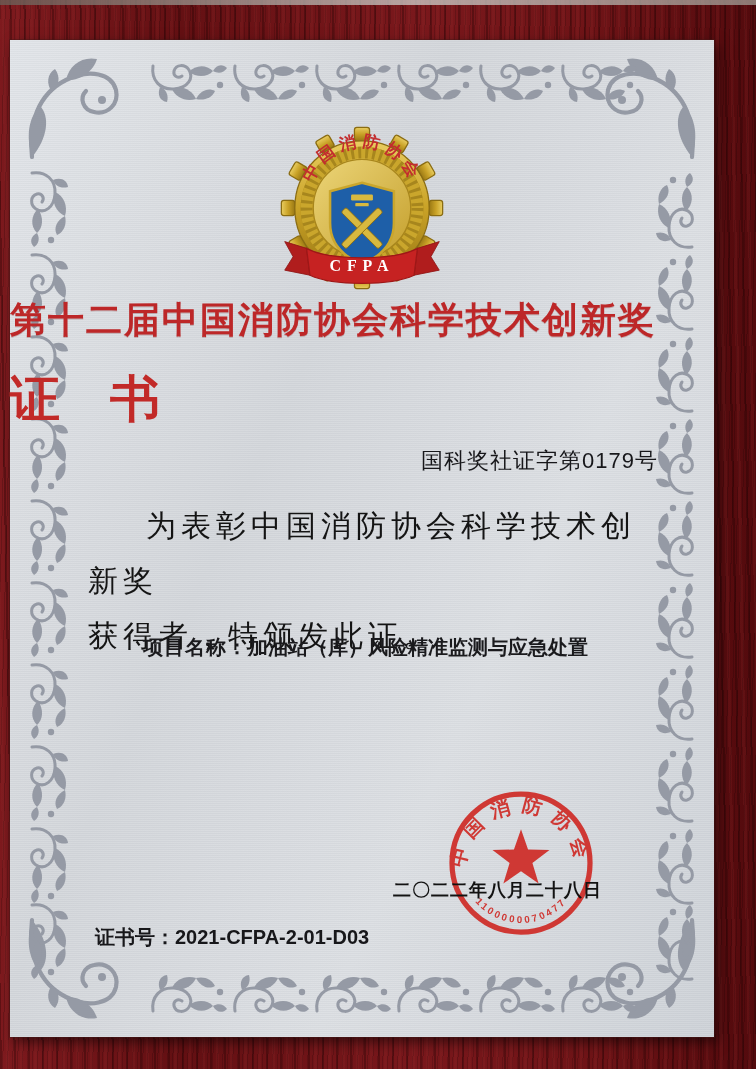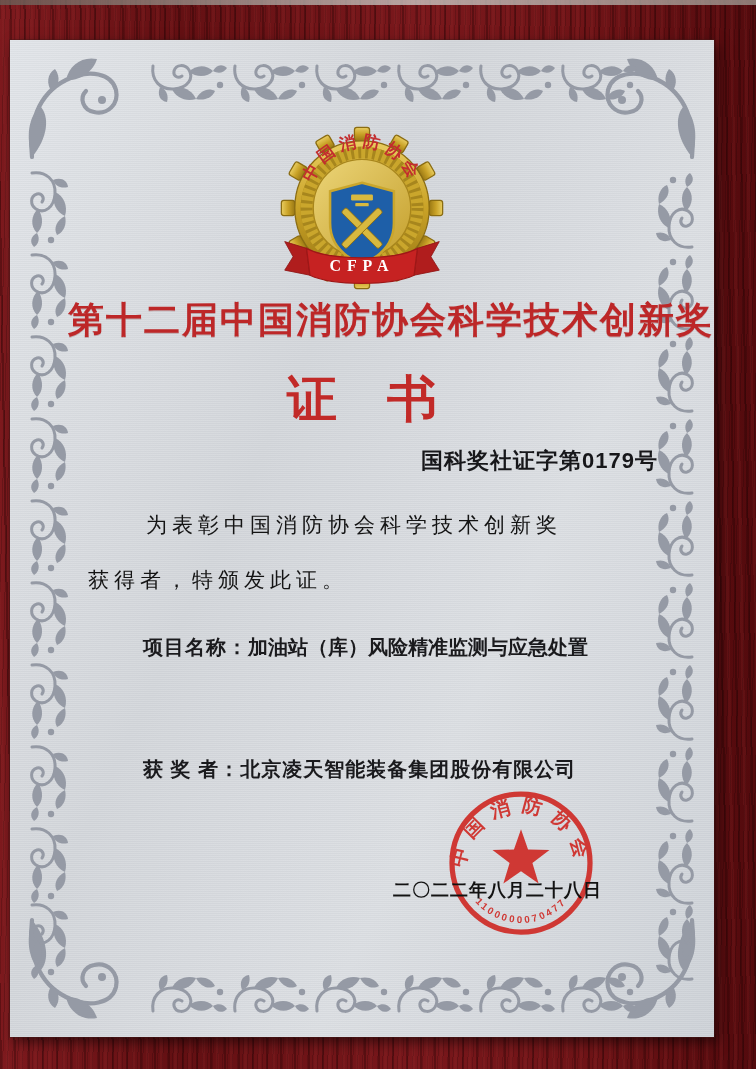--- a/index.html
+++ b/index.html
@@ -18,31 +18,31 @@
     position:absolute;left:10px;top:40px;width:704px;height:997px;
     background-color:#d9dce0;
     background-image:
       repeating-linear-gradient(0deg, rgba(255,255,255,.05) 0 1px, rgba(118,124,136,.05) 1px 2px),
       linear-gradient(115deg,#e2e5e9 0%,#d4d7db 38%,#dcdfe3 66%,#cfd3d8 100%);
     box-shadow:0 0 0 1px rgba(70,25,25,.45), 4px 5px 12px rgba(0,0,0,.55);
   }
   .ornament{position:absolute;left:0;top:0;pointer-events:none;}
   .emblem{position:absolute;left:50%;top:84px;margin-left:-84px;width:168px;height:168px;}
   .title{
-    position:absolute;top:256px;left:0;width:100%;text-align:right;
+    position:absolute;top:256px;left:0;width:100%;text-align:left;
     font-size:36px;font-weight:bold;color:#bd2728;letter-spacing:2px;
     text-shadow:0 1px 0 rgba(120,20,20,.25);white-space:nowrap;
   }
-  .doctype{position:absolute;top:326px;left:0;width:100%;text-align:center;}
+  .doctype{position:absolute;top:326px;left:0;width:100%;}
   .doctype span{font-size:50px;font-weight:bold;color:#c22a28;letter-spacing:50px;margin-right:-50px;}
-  .regno{position:absolute;top:406px;right:56px;font-size:22px;font-weight:bold;color:#17171a;letter-spacing:1px;}
+  .regno{position:absolute;top:406px;right:56px;font-size:22px;font-weight:normal;color:#17171a;letter-spacing:1px;}
   .body-text{
     position:absolute;top:458px;left:78px;width:580px;
     font-family:"DejaVu Serif","Liberation Serif",serif;
-    font-size:21px;color:#141414;letter-spacing:5px;line-height:55px;text-indent:58px;
+    font-size:30px;color:#141414;letter-spacing:5px;line-height:55px;text-indent:58px;
   }
   .field{position:absolute;left:133px;font-size:20px;font-weight:bold;color:#1a1a1d;line-height:42px;}
   .field .lbl{letter-spacing:1px;}
   .field-project{top:586px;width:500px;}
   .field-project .cont{padding-left:87px;}
   .field-grade{top:668px;}
   .field-winner{top:708px;}
   .field-winner .val{letter-spacing:1px;}
   .seal{position:absolute;left:436px;top:748px;width:150px;height:150px;opacity:.92;z-index:2;}
   .issue-date{position:absolute;top:838px;left:383px;font-size:18px;font-weight:bold;color:#121212;
@@ -184,36 +184,36 @@
     <div class="body-text">
       <span>为表彰中国消防协会科学技术创新奖</span><br>
       <span>获得者，特颁发此证。</span>
     </div>
 
     <div class="field field-project">
       <span class="lbl">项目名称：</span><span class="val">加油站（库）风险精准监测与应急处置</span>
     </div>
 
 
-    <div class="field field-winner">
-      <span class="lbl">获 奖 者：</span><span class="val">北京凌天智能装备集团股份有限公司</span>
-    </div>
 
     <svg class="seal" viewBox="0 0 200 200" aria-hidden="true">
       <defs>
         <path id="sealArcTop" d="M27.1,93.6 A74,74 0 0 1 172.9,93.6" fill="none"></path>
         <path id="sealArcBot" d="M38.7,151.4 A80,80 0 0 0 161.3,151.4" fill="none"></path>
       </defs>
       <circle cx="100" cy="100" r="92" fill="none" stroke="#cf2b26" stroke-width="7"></circle>
       <polygon fill="#cf2b26" transform="translate(100,95)" points="0,-40 9.4,-13 38,-12.3 15.2,5 23.5,32.3 0,16 -23.5,32.3 -15.2,5 -38,-12.3 -9.4,-13"></polygon>
       <text font-size="26" font-weight="bold" fill="#cf2b26" letter-spacing="13" font-family="Liberation Sans, DejaVu Sans, sans-serif">
         <textPath href="#sealArcTop" startOffset="50%" text-anchor="middle">中国消防协会</textPath>
       </text>
       <text font-size="13" font-weight="bold" fill="#cf2b26" letter-spacing="3.5" font-family="Liberation Sans, DejaVu Sans, sans-serif">
         <textPath href="#sealArcBot" startOffset="50%" text-anchor="middle">1100000070477</textPath>
       </text>
     </svg>
 
     <div class="issue-date">二〇二二年八月二十八日</div>
 
+    <div class="certno">
+      <span>证书号：</span><span>2021-CFPA-2-01-D03</span>
+    </div>
 
   </div>
 </div>
 
 </body></html>

